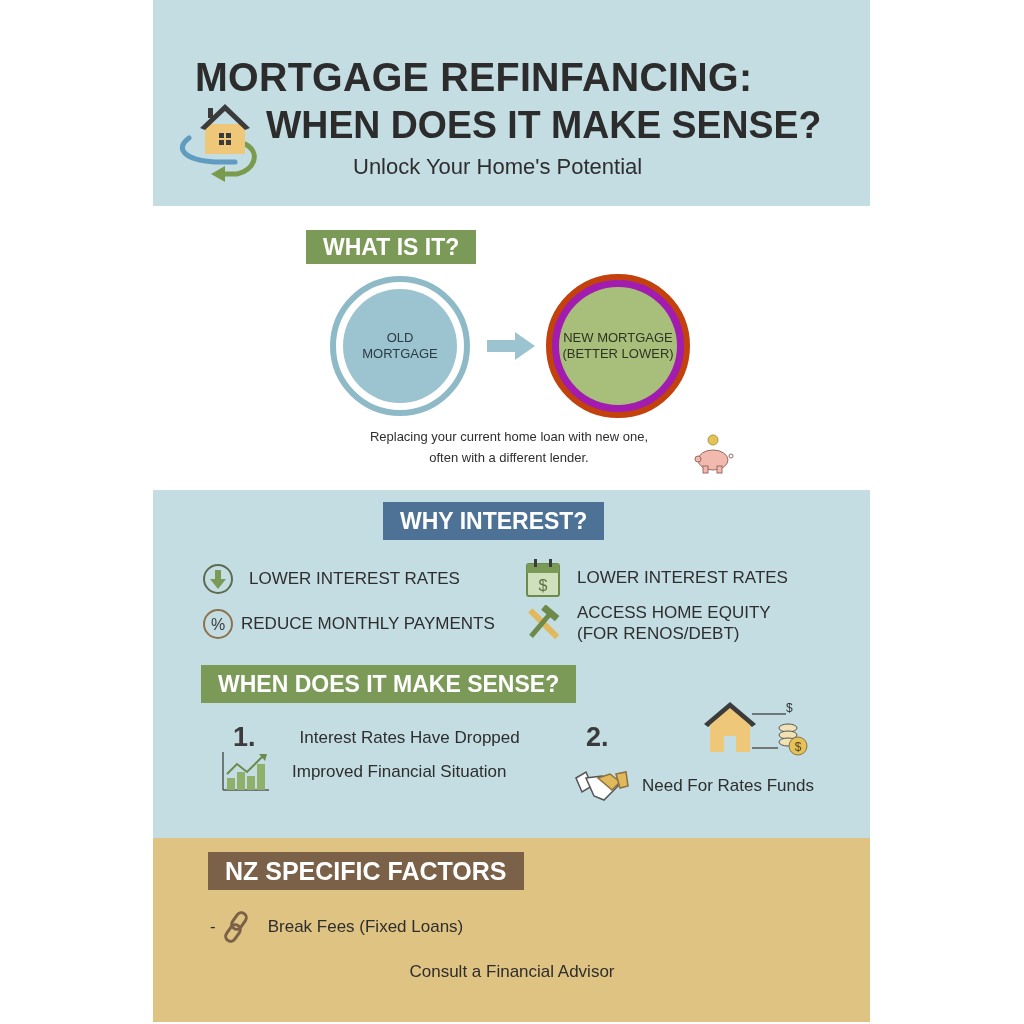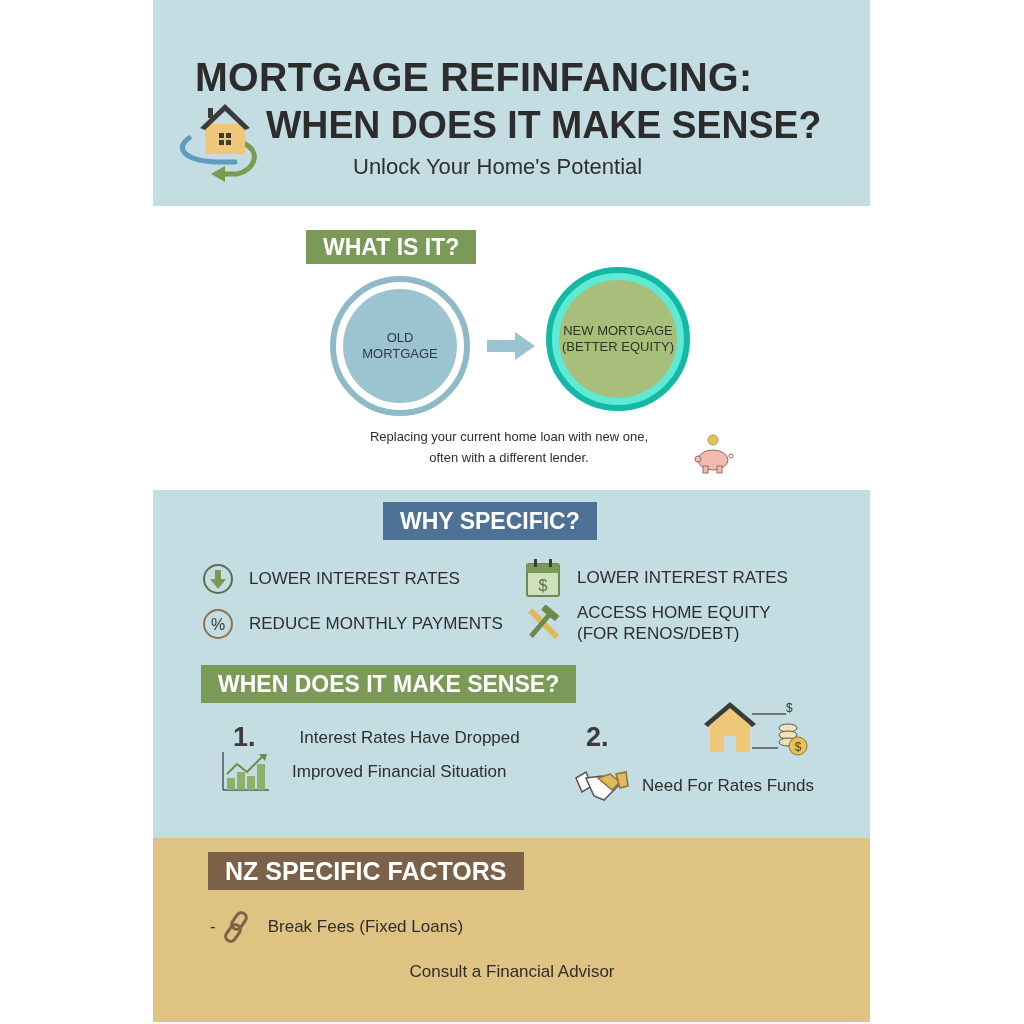--- a/index.html
+++ b/index.html
@@ -18,21 +18,21 @@
   .house-refresh { position: absolute; left: 22px; top: 98px; width: 95px; width: 95px; height: 86px; }
 
   .tag { position: absolute; color: #ffffff; font-weight: bold; white-space: nowrap; padding: 0 17px; display: flex; align-items: center; }
   .tag-green { background: #7c9a57; }
   .tag-blue { background: #4d7296; }
   .tag-brown { background: #7b6148; }
 
   .circle { position: absolute; border-radius: 50%; display: flex; align-items: center; justify-content: center; text-align: center; }
   .circle-old { left: 177px; top: 70px; width: 140px; height: 140px; border: 6px solid #8ebac8; background: #ffffff; }
   .circle-old .inner { width: 114px; height: 114px; border-radius: 50%; background: #9cc3d0; display: flex; align-items: center; justify-content: center; font-size: 13px; color: #2c3a44; line-height: 16px; }
-  .circle-new { left: 393px; top: 61px; width: 144px; height: 144px; border: 6px solid #14b8a6; background: #5eead4; }
+  .circle-new { left: 393px; top: 68px; width: 144px; height: 144px; border: 6px solid #c2410c; background: #a21caf; }
   .circle-new .inner { width: 118px; height: 118px; border-radius: 50%; background: #a8bf7b; display: flex; align-items: center; justify-content: center; font-size: 13px; color: #2e3422; line-height: 16px; }
   .arrow { position: absolute; left: 334px; top: 126px; }
 
   .desc { position: absolute; left: 150px; top: 220px; width: 412px; text-align: center; font-size: 13px; line-height: 21px; color: #2e2e2e; }
   .pig { position: absolute; left: 540px; top: 228px; }
 
   .row-item { position: absolute; display: flex; align-items: center; white-space: nowrap; }
   .row-item .txt { font-size: 17px; color: #2e2e2e; }
 
   .num { font-size: 27px; font-weight: bold; color: #3b3b3b; }
@@ -74,57 +74,57 @@
 
   <svg class="arrow" width="50" height="28" viewBox="0 0 50 28">
     <rect x="0" y="8" width="28" height="12" fill="#9cc3d0"></rect>
     <polygon points="28,0 48,14 28,28" fill="#9cc3d0"></polygon>
   </svg>
 
   <div class="circle circle-new">
     <div class="inner">
       <div>
         <div>NEW MORTGAGE</div>
-        <div>(BETTER EQUITY)</div>
+        <div>(BETTER LOWER)</div>
       </div>
     </div>
   </div>
 
   <div class="desc">
     <div>Replacing your current home loan with new one,</div>
     <div>often with a different lender.</div>
   </div>
 
   <svg class="pig" width="42" height="42" viewBox="0 0 42 42">
     <circle cx="20" cy="6" r="5" fill="#e3c25a" stroke="#b8983a" stroke-width="1"></circle>
     <ellipse cx="20" cy="26" rx="15" ry="10" fill="#f2b9ae" stroke="#9a6a62" stroke-width="1"></ellipse>
     <rect x="10" y="32" width="5" height="7" fill="#f2b9ae" stroke="#9a6a62" stroke-width="1"></rect>
     <rect x="24" y="32" width="5" height="7" fill="#f2b9ae" stroke="#9a6a62" stroke-width="1"></rect>
     <ellipse cx="5" cy="25" rx="3" ry="3" fill="#f2b9ae" stroke="#9a6a62" stroke-width="1"></ellipse>
     <circle cx="38" cy="22" r="2" fill="none" stroke="#9a6a62" stroke-width="1"></circle>
   </svg>
 </div>
 
 <div class="panel why">
-  <div class="tag tag-blue" style="left:230px; top:12px; height:38px; font-size:23px;">WHY SPECIFIC?</div>
+  <div class="tag tag-blue" style="left:230px; top:12px; height:38px; font-size:23px;">WHY INTEREST?</div>
 
   <div class="row-item" style="left:48px; top:72px;">
     <svg width="34" height="34" viewBox="0 0 34 34">
       <circle cx="17" cy="17" r="14" fill="none" stroke="#5d6b4e" stroke-width="2"></circle>
       <rect x="14" y="8" width="6" height="10" fill="#7c9a57"></rect>
       <polygon points="9,17 25,17 17,27" fill="#7c9a57"></polygon>
     </svg>
     <span class="txt" style="margin-left:14px;">LOWER INTEREST RATES</span>
   </div>
   <div class="row-item" style="left:48px; top:117px;">
     <svg width="34" height="34" viewBox="0 0 34 34">
       <circle cx="17" cy="17" r="14" fill="none" stroke="#8c7350" stroke-width="2"></circle>
       <text x="17" y="23" text-anchor="middle" font-size="16" fill="#3b3b3b" font-family="Liberation Sans, sans-serif">%</text>
     </svg>
-    <span class="txt" style="margin-left:14px;">REDUCE MONTHLY PAYMENTS</span>
+    <span class="txt" style="margin-left:6px;">REDUCE MONTHLY PAYMENTS</span>
   </div>
 
   <div class="row-item" style="left:372px; top:68px;">
     <svg width="36" height="40" viewBox="0 0 36 40">
       <rect x="2" y="6" width="32" height="32" rx="2" fill="#cfe0bd" stroke="#6d8a4a" stroke-width="2"></rect>
       <rect x="2" y="6" width="32" height="9" fill="#7c9a57"></rect>
       <rect x="9" y="1" width="3" height="8" fill="#3b3b3b"></rect>
       <rect x="24" y="1" width="3" height="8" fill="#3b3b3b"></rect>
       <text x="18" y="33" text-anchor="middle" font-size="16" fill="#5a7040" font-family="Liberation Sans, sans-serif">$</text>
     </svg>

